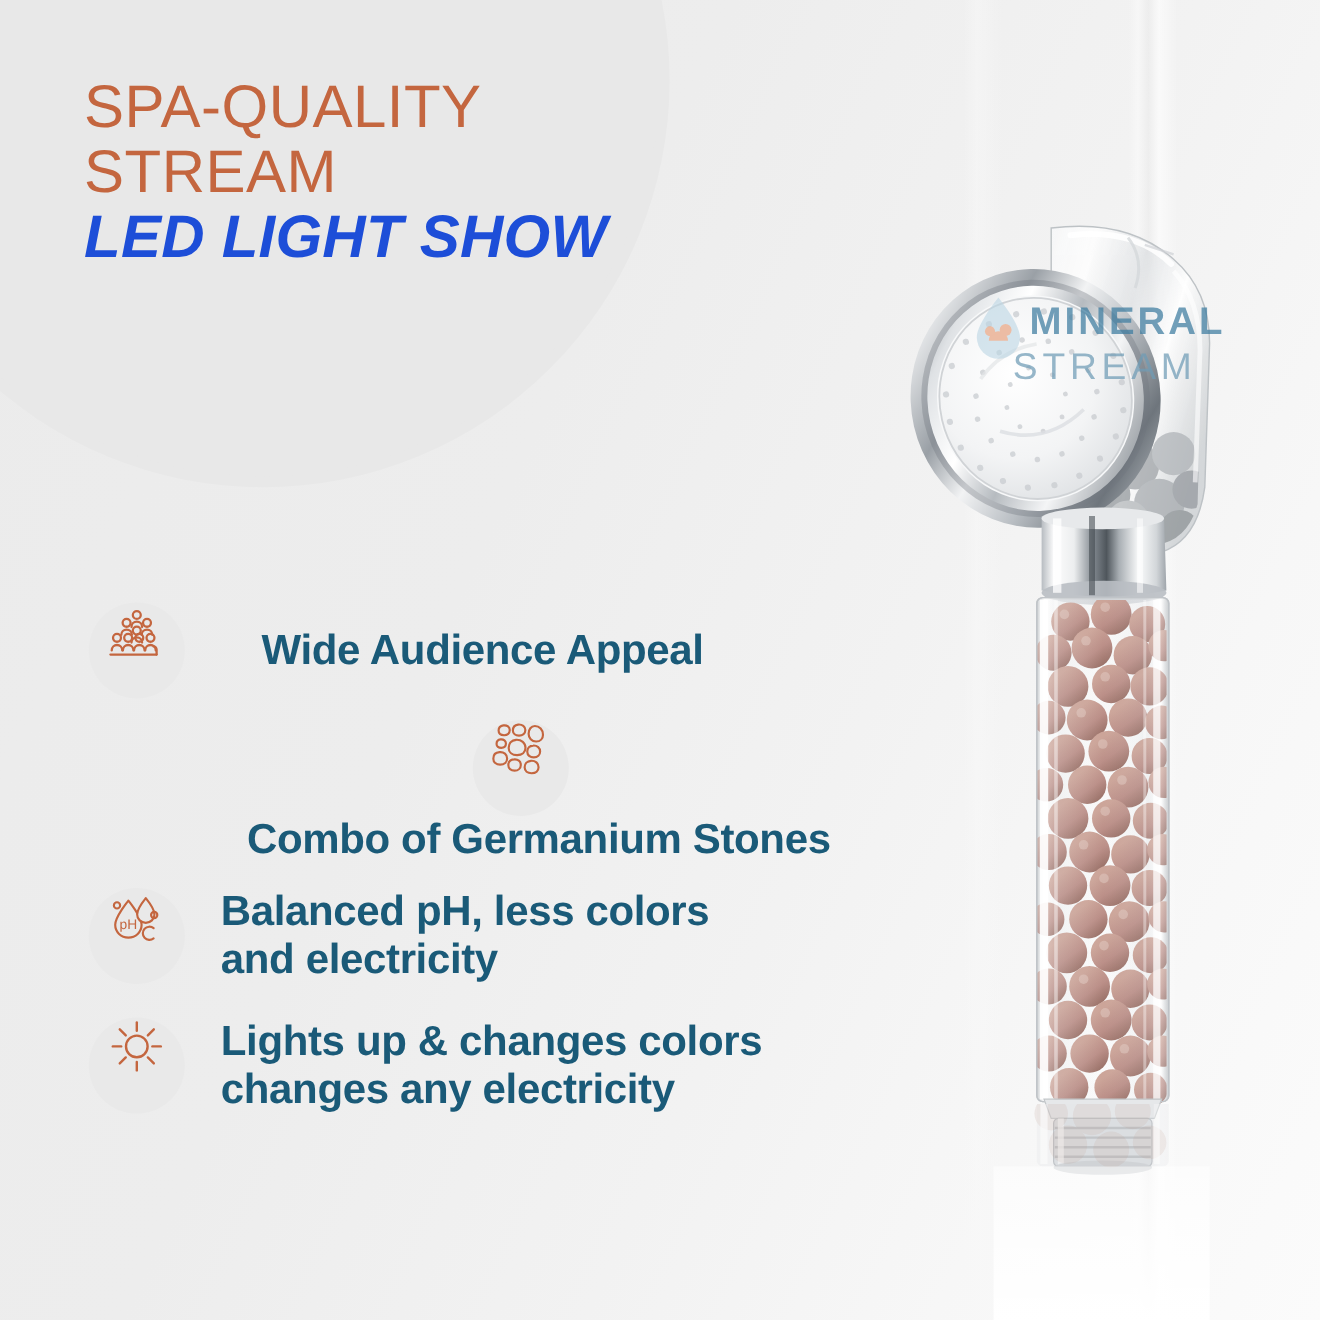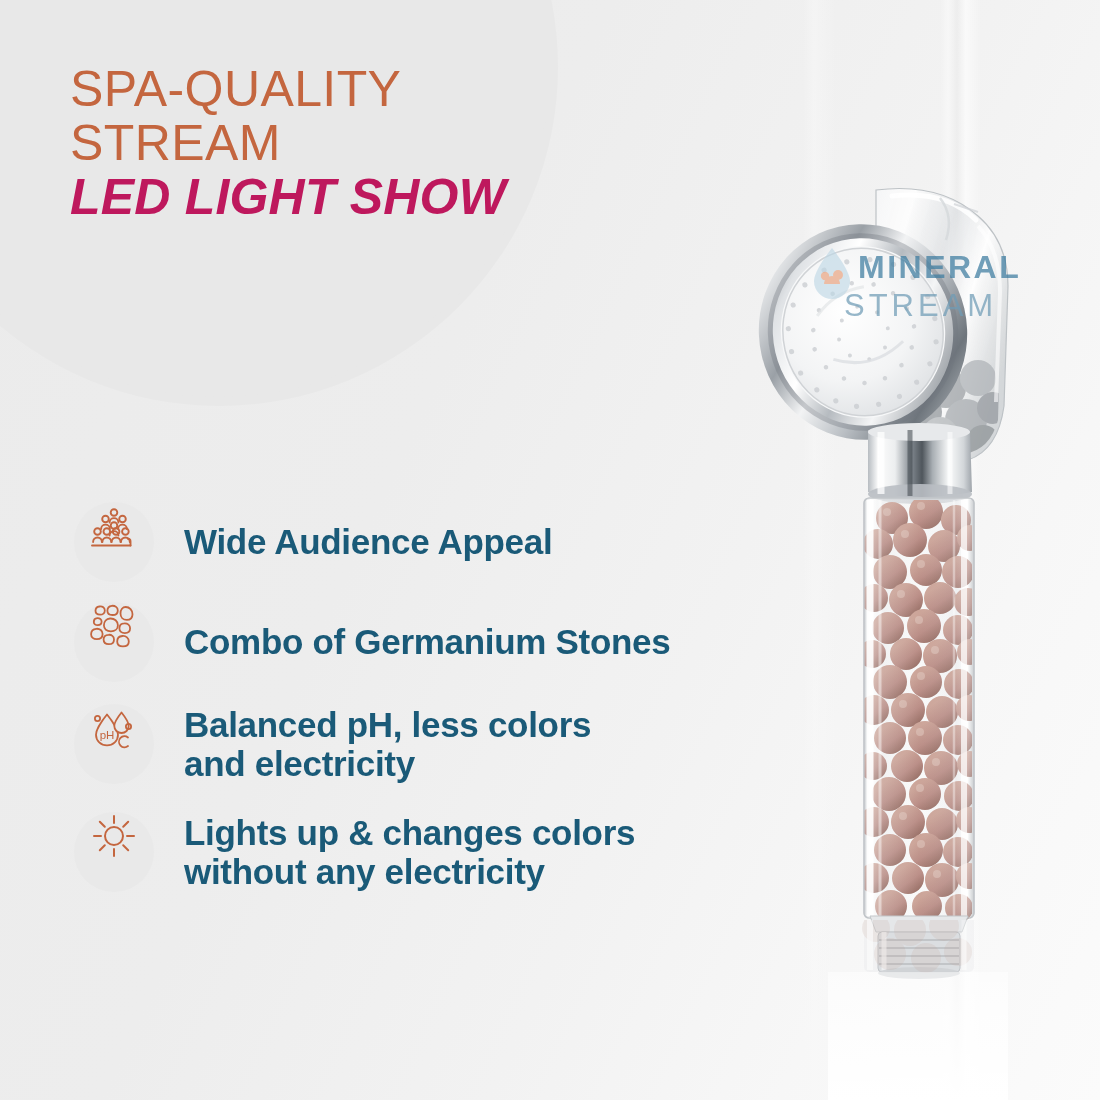--- a/index.html
+++ b/index.html
@@ -62,35 +62,35 @@
     z-index:6;
     line-height:1.02;
     letter-spacing:-0.2px;
   }
   .headline .l1, .headline .l2{
     font-size:50px; font-weight:400; color:#c4663f;
     display:block; letter-spacing:0.4px;
   }
   .headline .l2{ margin-top:3px; }
   .headline .l3{
-    font-size:50px; font-weight:700; font-style:italic; color:#be185d;
+    font-size:50px; font-weight:700; font-style:italic; color:#1d4ed8;
     display:block; margin-top:3px; letter-spacing:0.2px;
   }
 
   
   .features{
     position:absolute; left:74px; top:500px;
     width:720px; z-index:6;
   }
   .feature{
     display:flex; align-items:center;
     min-height:84px;
   }
-  .f-gap-1{ margin-bottom:16px; }
-  .f-gap-2{ margin-bottom:18px; }
+  .f-gap-1{ margin-bottom:16px;gap:34px; }
+  .f-gap-2{ margin-bottom:18px;flex-direction:column; }
   .f-gap-3{ margin-bottom:24px; }
 
   .icon-circle{
     width:80px; height:80px; flex:0 0 80px;
     border-radius:50%;
     background:#e9e9e9;
     display:flex; align-items:flex-start; justify-content:center;
   }
   .icon-circle svg{ display:block; }
   .feature-label{
@@ -208,21 +208,21 @@
         <path d="M4 24h7"></path>
         <path d="M37 24h7"></path>
         <path d="M9.8 9.8l5 5"></path>
         <path d="M33.2 33.2l5 5"></path>
         <path d="M38.2 9.8l-5 5"></path>
         <path d="M14.8 33.2l-5 5"></path>
       </svg>
     </div>
     <div class="feature-label two-line">
       <span>Lights up &amp; changes colors</span><br>
-      <span>without any electricity</span>
+      <span>changes any electricity</span>
     </div>
   </div>
 
 </div>
 
 <div class="product">
 <svg width="420" height="980" viewBox="0 0 420 980" fill="none" xmlns="http://www.w3.org/2000/svg">
   <defs>
     <linearGradient id="chromeRing" x1="0" y1="0" x2="1" y2="1">
       <stop offset="0%" stop-color="#ffffff"></stop>

